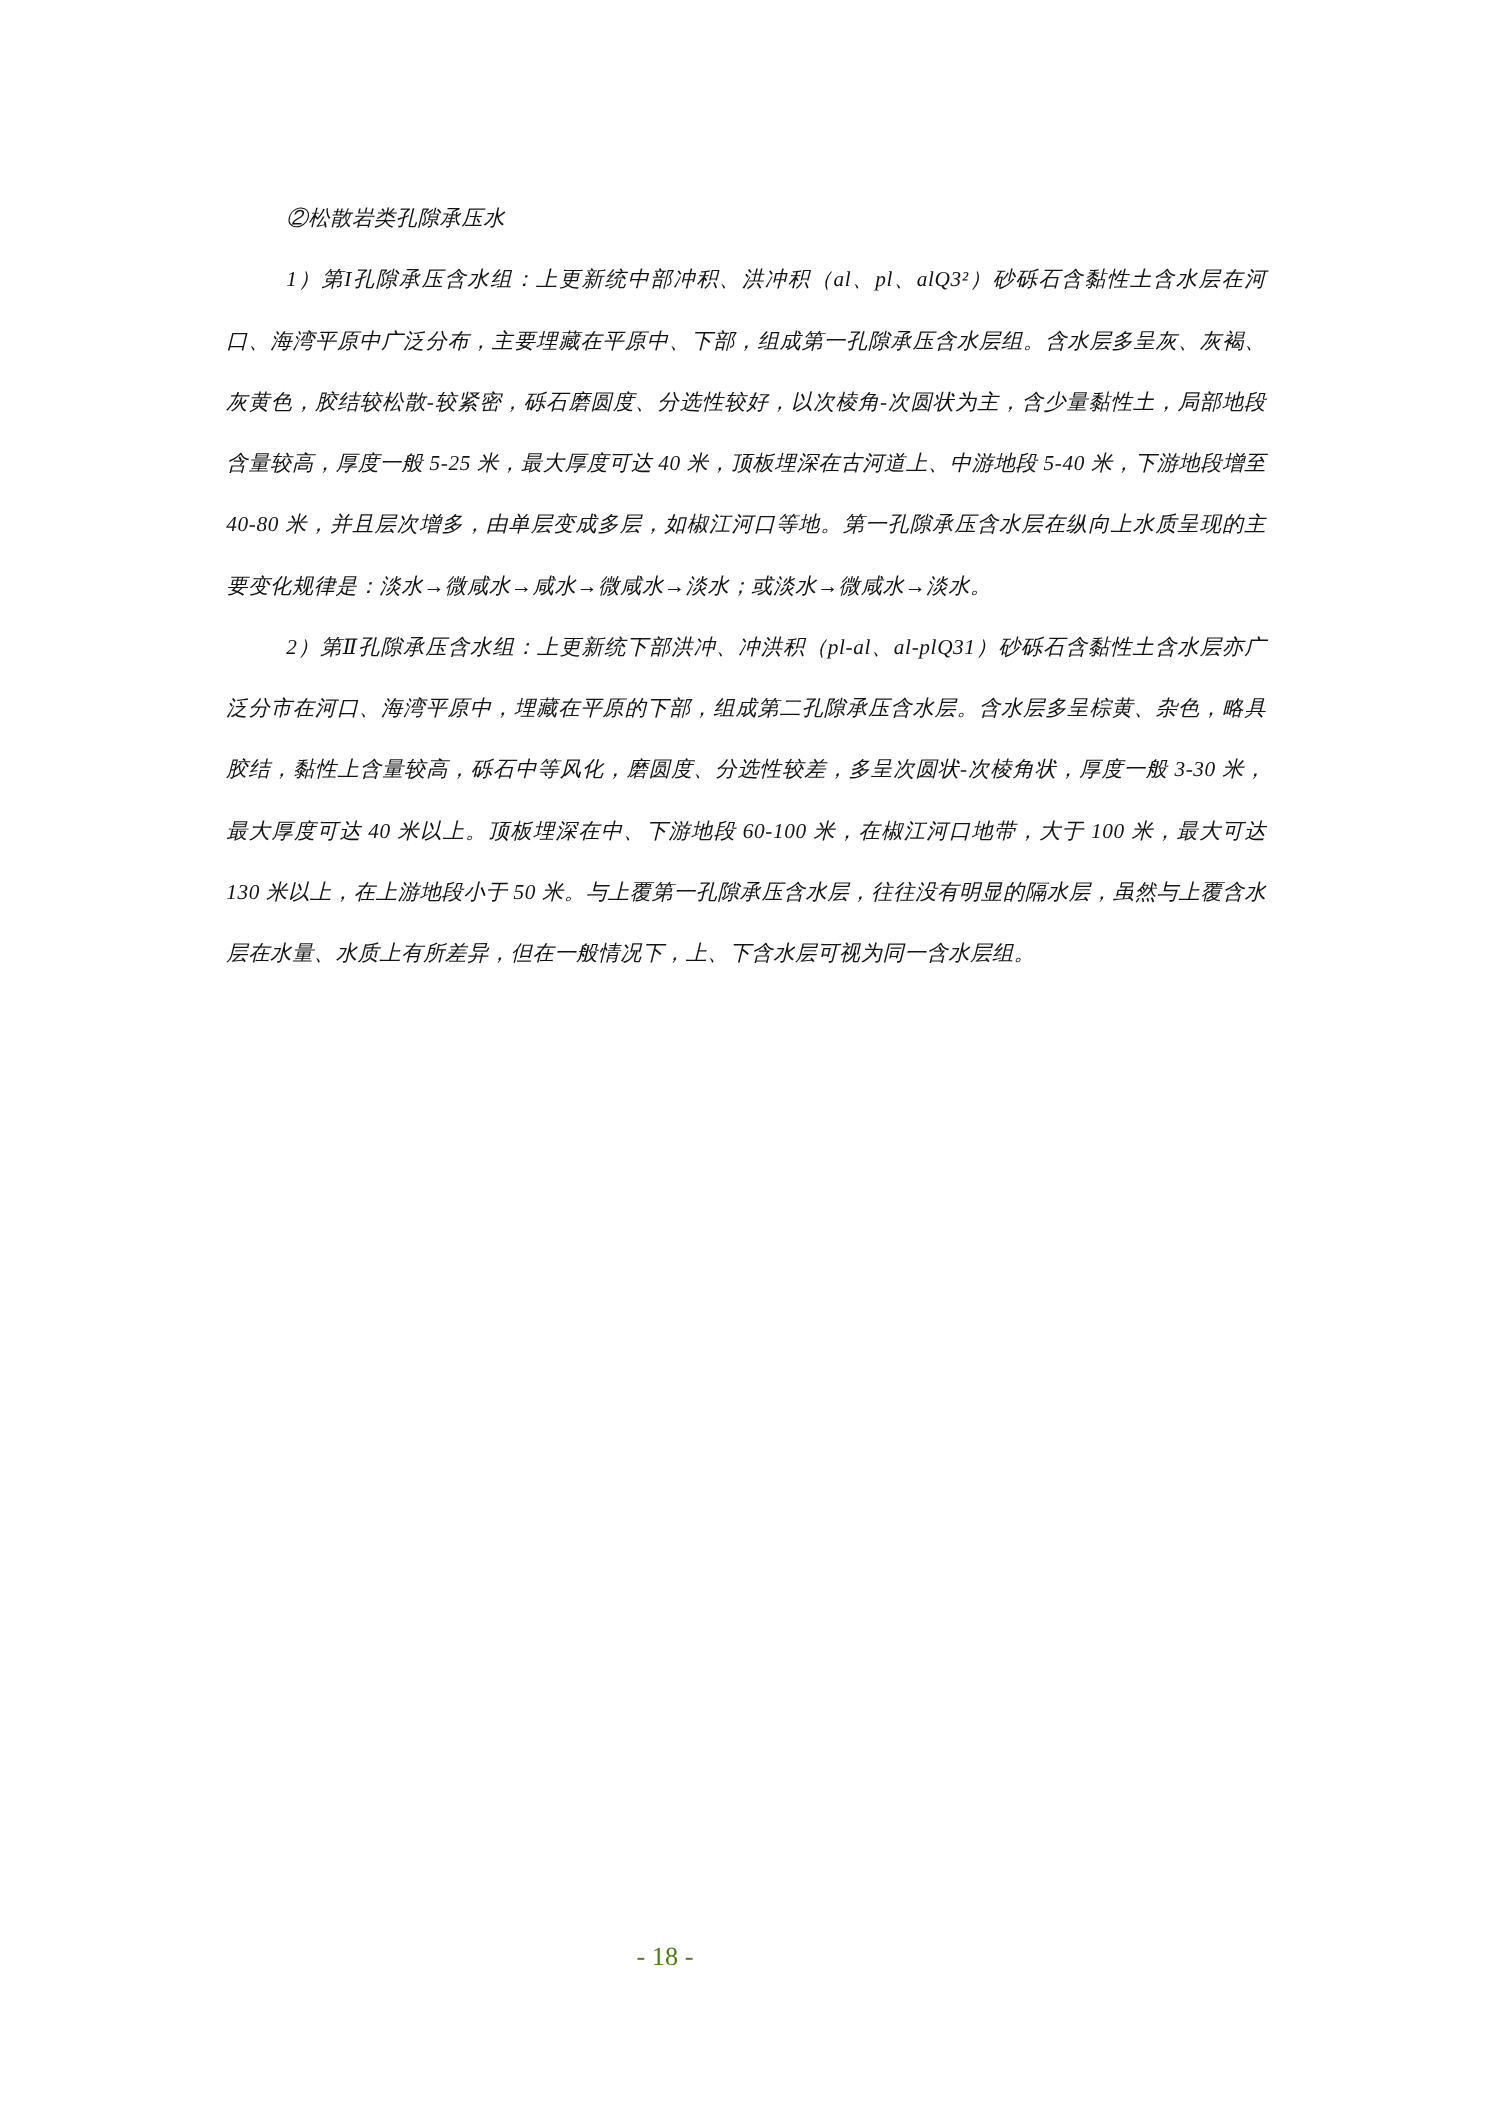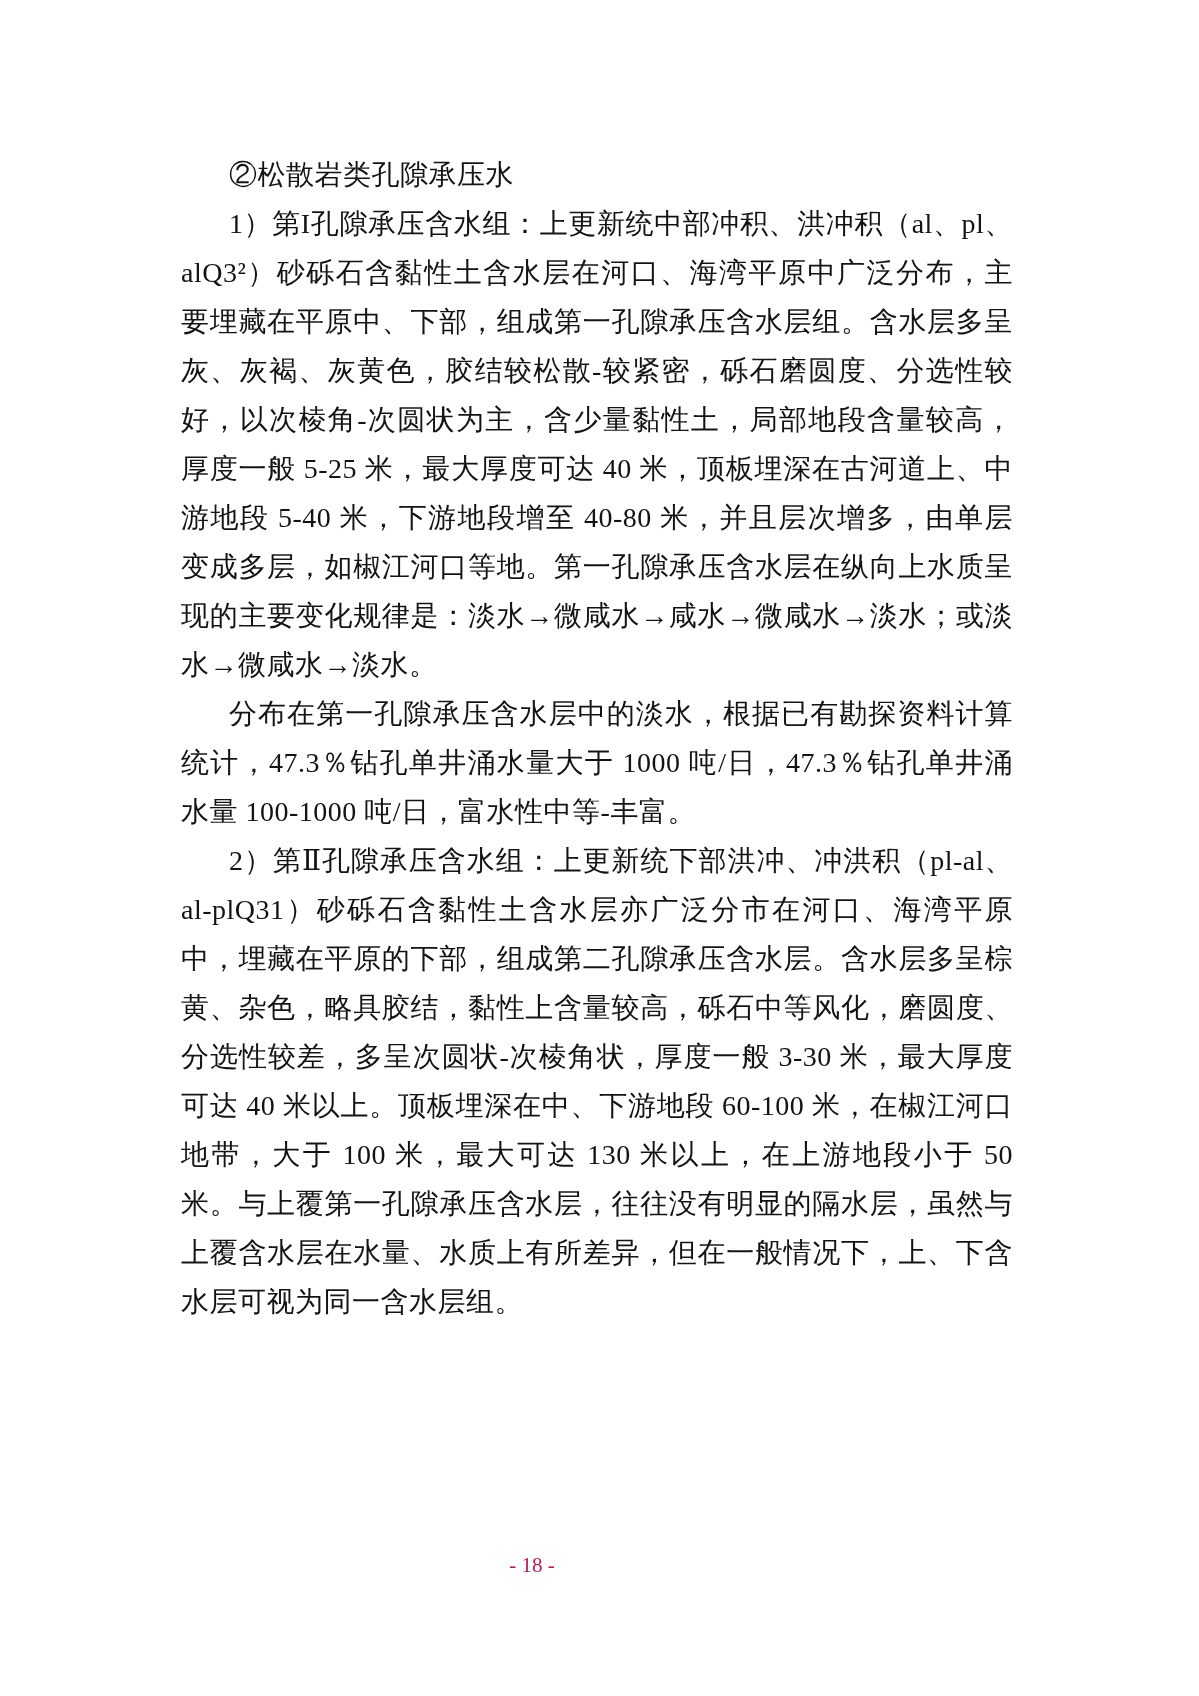--- a/index.html
+++ b/index.html
@@ -17,43 +17,43 @@
   }
   .page-body {
     position: absolute;
     left: 181px;
     top: 150px;
     width: 832px;
   }
   .para {
     margin: 0;
     padding: 0;
-    font-size: 28px;
+    font-size: 17px;
     line-height: 49px;
     text-align: justify;
     text-justify: inter-ideograph;
     text-indent: 48px;
     letter-spacing: 0.5px;
     word-break: normal;
     overflow-wrap: break-word;
+    font-style: italic;
   }
   .page-footer {
     position: absolute;
     left: 0;
     top: 1551px;
     width: 1064px;
     text-align: center;
     font-size: 21px;
     line-height: 28px;
-    color: #be185d;
+    color: #4d7c0f;
   }
 </style>
 </head>
 <body>
 
 <div class="page-body">
   <p class="para">②松散岩类孔隙承压水</p>
   <p class="para">1）第I孔隙承压含水组：上更新统中部冲积、洪冲积（al、pl、alQ3²）砂砾石含黏性土含水层在河口、海湾平原中广泛分布，主要埋藏在平原中、下部，组成第一孔隙承压含水层组。含水层多呈灰、灰褐、灰黄色，胶结较松散-较紧密，砾石磨圆度、分选性较好，以次棱角-次圆状为主，含少量黏性土，局部地段含量较高，厚度一般 5-25 米，最大厚度可达 40 米，顶板埋深在古河道上、中游地段 5-40 米，下游地段增至 40-80 米，并且层次增多，由单层变成多层，如椒江河口等地。第一孔隙承压含水层在纵向上水质呈现的主要变化规律是：淡水→微咸水→咸水→微咸水→淡水；或淡水→微咸水→淡水。</p>
-  <p class="para">分布在第一孔隙承压含水层中的淡水，根据已有勘探资料计算统计，47.3％钻孔单井涌水量大于 1000 吨/日，47.3％钻孔单井涌水量 100-1000 吨/日，富水性中等-丰富。</p>
   <p class="para">2）第Ⅱ孔隙承压含水组：上更新统下部洪冲、冲洪积（pl-al、al-plQ31）砂砾石含黏性土含水层亦广泛分市在河口、海湾平原中，埋藏在平原的下部，组成第二孔隙承压含水层。含水层多呈棕黄、杂色，略具胶结，黏性上含量较高，砾石中等风化，磨圆度、分选性较差，多呈次圆状-次棱角状，厚度一般 3-30 米，最大厚度可达 40 米以上。顶板埋深在中、下游地段 60-100 米，在椒江河口地带，大于 100 米，最大可达 130 米以上，在上游地段小于 50 米。与上覆第一孔隙承压含水层，往往没有明显的隔水层，虽然与上覆含水层在水量、水质上有所差异，但在一般情况下，上、下含水层可视为同一含水层组。</p>
 </div>
 
 <div class="page-footer">- 18 -</div>
 
 </body></html>

